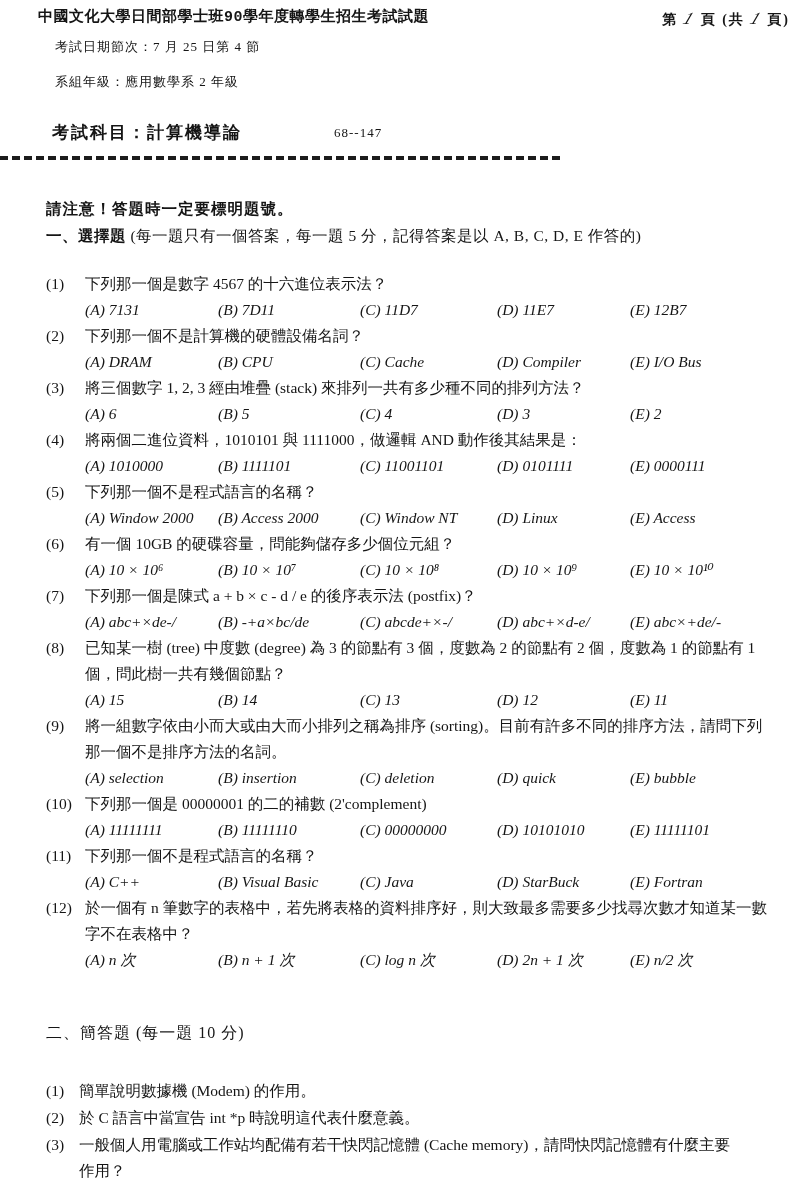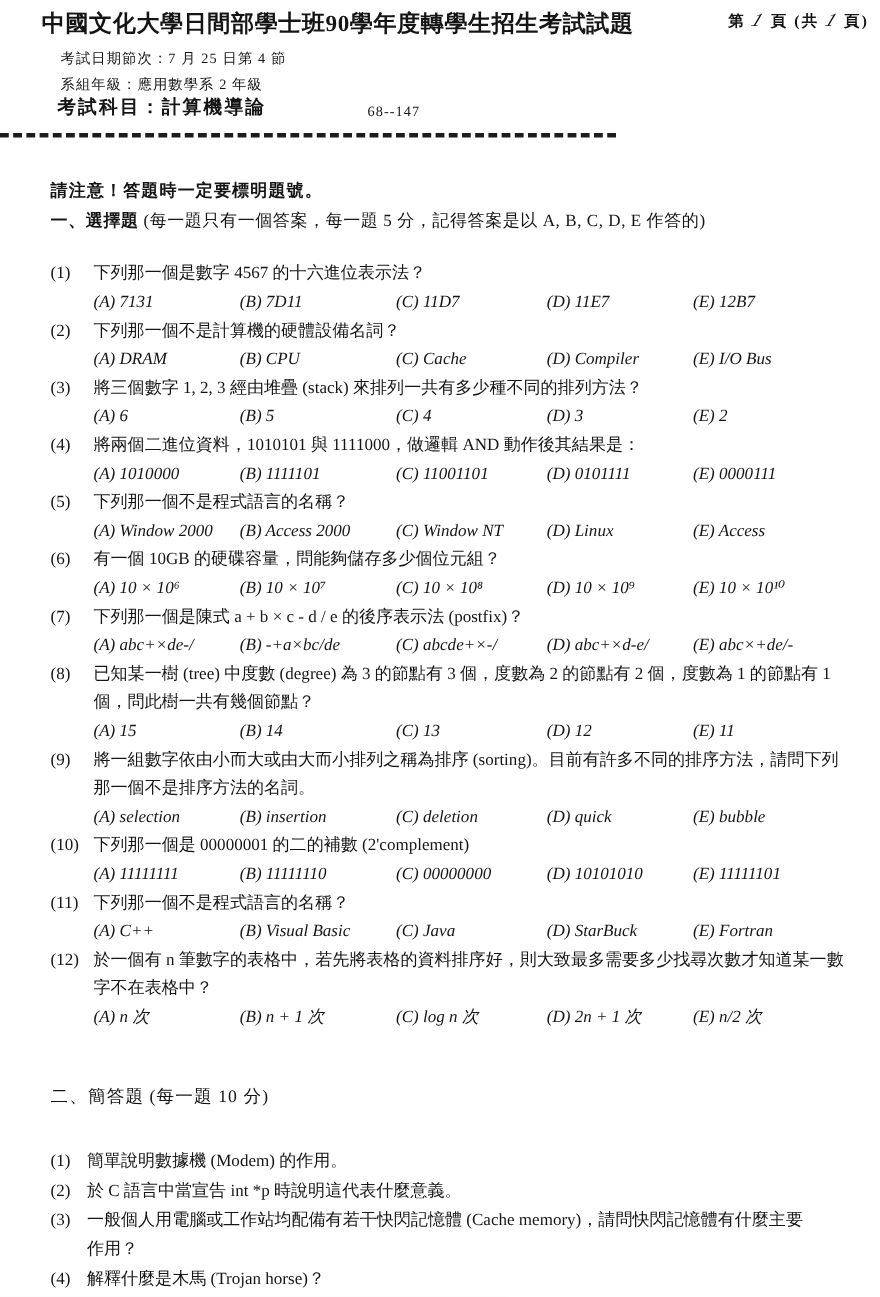--- a/index.html
+++ b/index.html
@@ -14,43 +14,44 @@
     background:#ffffff;
     color:#151515;
     overflow:hidden;
   }
   
   .title-row{
     display:flex;justify-content:space-between;align-items:flex-start;
     padding:7px 8px 0 38px;
   }
   .main-title{
-    font-size:21px;font-weight:bold;letter-spacing:0.5px;
+    font-size:15px;font-weight:bold;letter-spacing:0.5px;
     white-space:nowrap;
+    font-family:Liberation Mono, monospace;
   }
   .page-info{
     font-size:14px;font-weight:bold;white-space:nowrap;padding:2px 2px 0 0;
     letter-spacing:2px;
   }
   .hand{
     display:inline-block;
     font-style:italic;
     transform:skewX(-22deg);
     font-weight:normal;
     font-size:17px;
     padding:0 6px;
   }
   .meta{
     margin:9px 0 0 55px;
     font-size:13px;letter-spacing:1px;font-family:Liberation Serif, serif;
   }
-  .meta.second{margin-top:6px;}
+  .meta.second{margin-top:17px;}
   .subject-row{
-    display:flex;align-items:flex-end;
-    margin:0 0 0 52px;
+    display:flex;align-items:center;
+    margin:30px 0 0 52px;
   }
   .subject-label{font-size:17px;font-weight:bold;letter-spacing:2px;}
   .subject-code{font-size:13px;margin-left:92px;letter-spacing:1px;}
   .dashed-rule{
     margin:12px 0 0 0;
     width:560px;height:0;
     border-top:4px dashed #1c1c1c;
   }
   
   .content{

